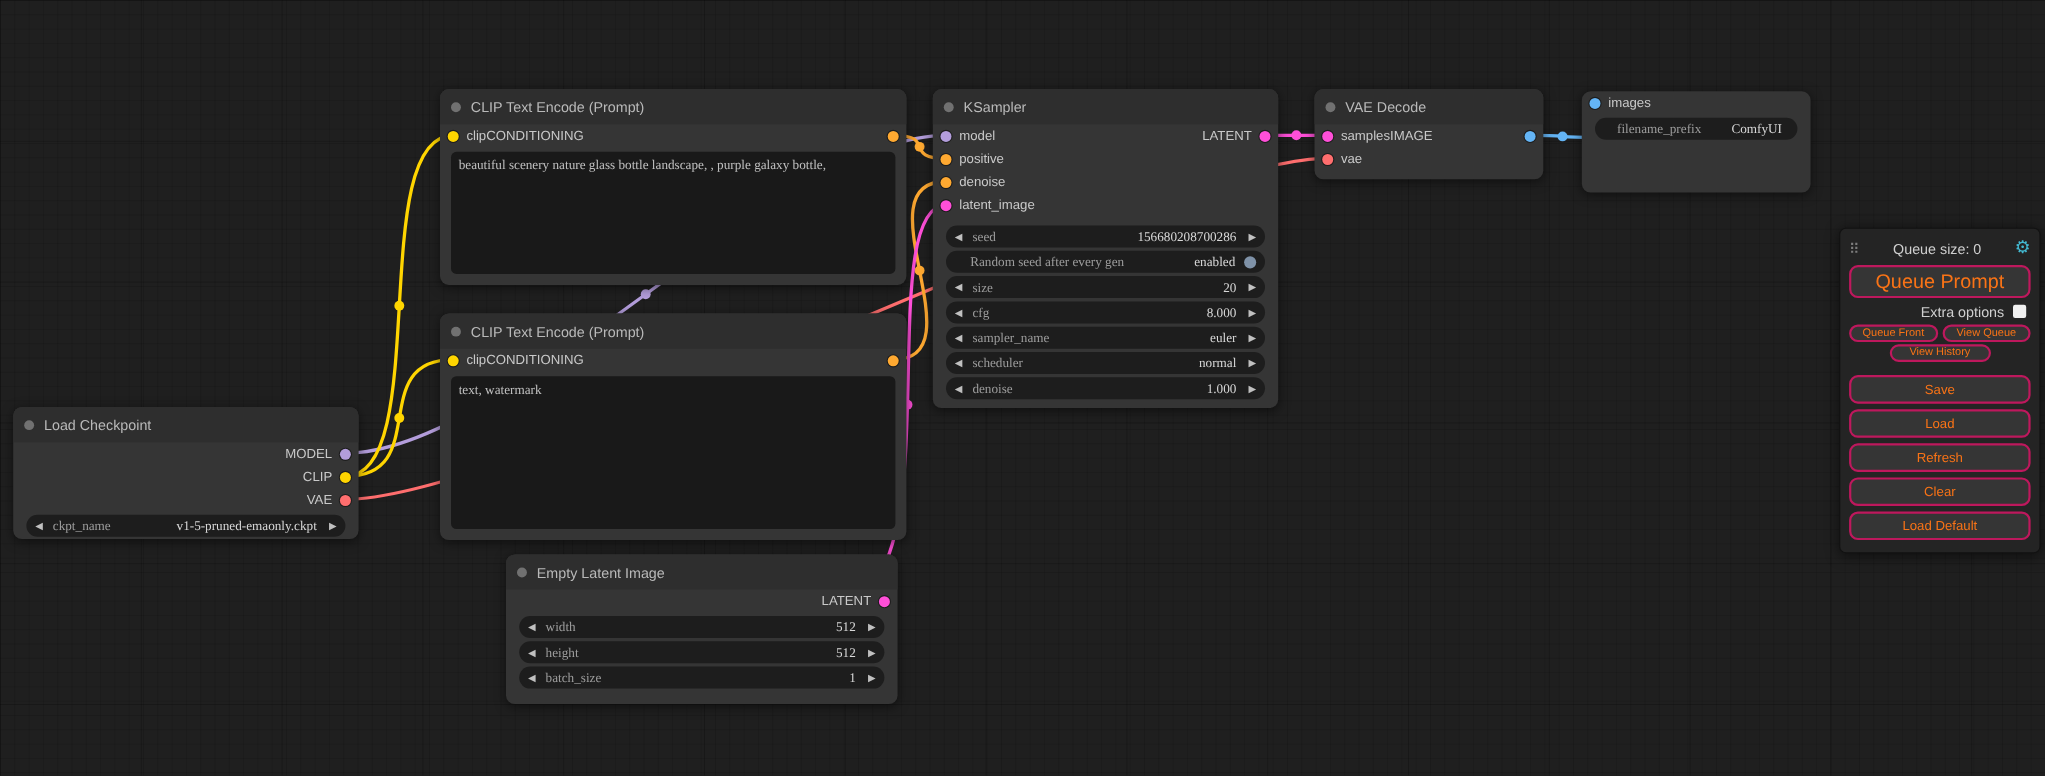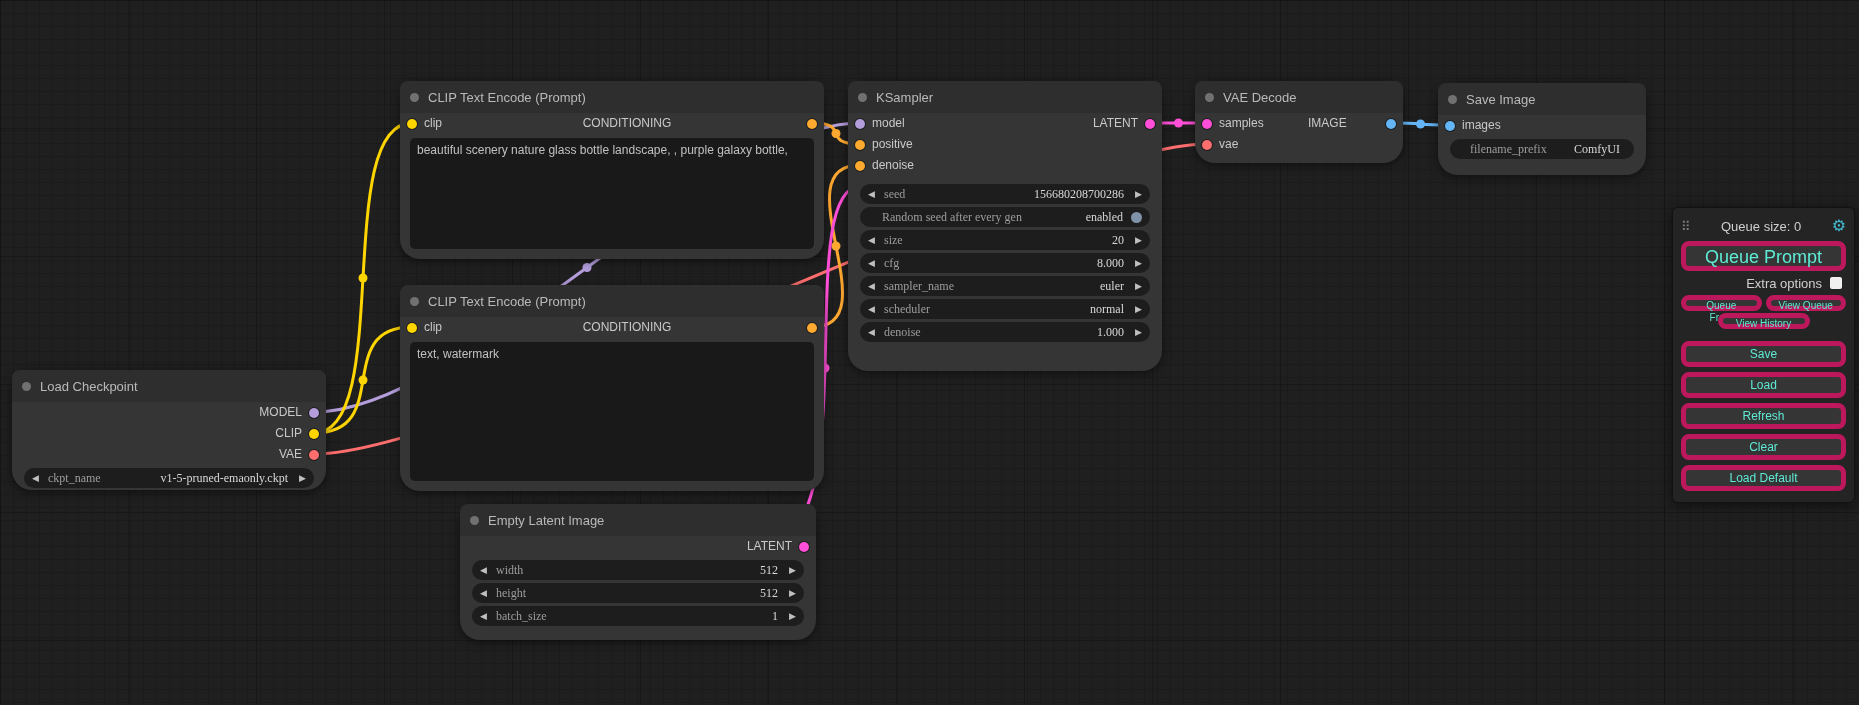--- a/index.html
+++ b/index.html
@@ -7,53 +7,53 @@
     width:1859px;height:705px;overflow:hidden;position:relative;
     font-family:"Liberation Sans",sans-serif;
     background:
       linear-gradient(rgba(0,0,0,.22) 1px, transparent 1px) 0 0 / 128px 128px,
       linear-gradient(90deg, rgba(0,0,0,.22) 1px, transparent 1px) 0 0 / 128px 128px,
       linear-gradient(rgba(0,0,0,.12) 1px, transparent 1px) 0 0 / 13px 13px,
       linear-gradient(90deg, rgba(0,0,0,.12) 1px, transparent 1px) 0 0 / 13px 13px,
       #1f1f1f;
   }
   #wires{position:absolute;left:0;top:0;z-index:1;}
-  .node{position:absolute;background:#353535;border-radius:20px;z-index:2;
+  .node{position:absolute;background:#353535;border-radius:8px;z-index:2;
         box-shadow:0 2px 10px rgba(0,0,0,.5);}
   .node-title{height:32px;background:#2e2e2e;border-radius:8px 8px 0 0;
         display:flex;align-items:center;padding:0 10px;color:#b9b9b9;font-size:13px;}
   .node-dot{width:9px;height:9px;border-radius:50%;background:#8f8f8f;opacity:.7;margin-right:9px;flex:0 0 auto;}
   .slot-row{position:relative;height:21px;line-height:21px;font-size:12px;color:#c9c9c9;}
   .dual{display:flex;align-items:center;}
   .in-label{padding-left:24px;}
-  .out-label{padding-right:12px;text-align:center;flex:1;}
+  .out-label{padding-right:12px;text-align:left;flex:1;}
   .out-only{display:block;text-align:right;padding-right:24px;}
   .port{position:absolute;width:10px;height:10px;border-radius:50%;top:50%;
         transform:translateY(-50%);box-shadow:0 0 0 1px rgba(0,0,0,.45);}
   .port.in{left:7px;} .port.out{right:7px;}
   .ks-out{position:absolute;top:0;right:0;height:21px;line-height:21px;width:140px;}
   .widget{position:relative;display:flex;align-items:center;height:20px;margin:3px 12px;
         background:#1d1d1d;border-radius:10px;font-size:12px;padding:0 8px;font-family:Liberation Serif, serif;}
   .widget .arr{color:#c0c0c0;font-size:9px;width:12px;flex:0 0 auto;line-height:20px;}
   .widget .arr.r{text-align:right;}
   .widget .wl{margin-left:4px;color:#9d9d9d;white-space:nowrap;}
   .widget .wv{margin-left:auto;color:#d8d8d8;padding:0 6px;white-space:nowrap;}
   .seed-toggle{width:11px;height:11px;border-radius:50%;background:#7f92a8;margin-left:2px;flex:0 0 auto;}
   .prompt{position:absolute;left:10px;right:10px;background:#191919;border-radius:5px;
-        font-family:Liberation Sans, sans-serif;font-size:12px;line-height:1.35;color:#c0c0c0;
+        font-family:Liberation Serif, serif;font-size:12px;line-height:1.35;color:#c0c0c0;
         padding:4px 7px;white-space:pre-wrap;word-break:break-word;box-sizing:border-box;}
   
   .queue-panel{position:absolute;left:1672px;top:207px;width:183px;height:296px;z-index:3;
         background:#242424;border:1px solid #121212;border-radius:6px;
         box-shadow:0 2px 12px rgba(0,0,0,.55);padding:7px 8px;box-sizing:border-box;}
   .qp-header{display:flex;align-items:center;justify-content:space-between;height:22px;color:#cfcfcf;font-size:13px;}
   .qp-handle{color:#7d7d7d;font-size:13px;cursor:grab;}
   .gear{font-size:16px;line-height:16px;cursor:pointer;}
-  button{font-family:"Liberation Sans",sans-serif;background:#353535;border:5px solid #be185d;
-        color:#5eead4;border-radius:8px;cursor:pointer;display:block;}
+  button{font-family:"Liberation Sans",sans-serif;background:#353535;border:2px solid #be185d;
+        color:#f97316;border-radius:8px;cursor:pointer;display:block;}
   .qp-big{width:100%;height:30px;font-size:18px;margin:4px 0 2px 0;}
   .qp-extra{display:flex;align-items:center;justify-content:flex-end;height:20px;color:#cfcfcf;font-size:13px;padding-right:4px;}
   .qp-check{width:12px;height:12px;background:#f0f0f0;border-radius:2px;margin-left:8px;cursor:pointer;}
   .qp-row{display:flex;gap:4px;margin:2px 0;justify-content:center;}
   .qp-row.center{justify-content:center;}
   .qp-small{font-size:10px;height:16px;line-height:12px;border-radius:8px;padding:0 8px;flex:1;}
   .qp-small.fix{flex:0 0 auto;width:92px;}
   .qp-btn{width:100%;height:26px;font-size:12px;margin-top:5px;}
   .qp-btn.first{margin-top:12px;}
 </style>
@@ -174,20 +174,24 @@
       <span class="in-label">model</span>
     </div>
     <div class="slot-row">
       <span class="port in" style="background: rgb(255, 169, 49);"></span>
       <span class="in-label">positive</span>
     </div>
     <div class="slot-row">
       <span class="port in" style="background: rgb(255, 169, 49);"></span>
       <span class="in-label">denoise</span>
     </div>
+    <div class="slot-row">
+      <span class="port in" style="background: rgb(255, 79, 216);"></span>
+      <span class="in-label">latent_image</span>
+    </div>
     <div class="slot-row ks-out">
       <span class="out-only">LATENT</span>
       <span class="port out" style="background: rgb(255, 79, 216);"></span>
     </div>
   </div>
   <div style="margin-top:8px;">
     <div class="widget">
       <span class="arr">◀</span>
       <span class="wl">seed</span>
       <span class="wv">156680208700286</span>
@@ -242,24 +246,20 @@
     <span class="out-label">IMAGE</span>
     <span class="port out" style="background: rgb(100, 181, 246);"></span>
   </div>
   <div class="slot-row">
     <span class="port in" style="background: rgb(255, 110, 110);"></span>
     <span class="in-label">vae</span>
   </div>
 </div>
 
 <div class="node" style="left:1438px;top:83px;width:208px;height:92px;">
-  <div class="node-title">
-    <span class="node-dot"></span>
-    <span>Save Image</span>
-  </div>
   <div class="slot-row">
     <span class="port in" style="background: rgb(100, 181, 246);"></span>
     <span class="in-label">images</span>
   </div>
   <div class="widget" style="padding-left:16px;">
     <span class="wl">filename_prefix</span>
     <span class="wv">ComfyUI</span>
   </div>
 </div>
 

